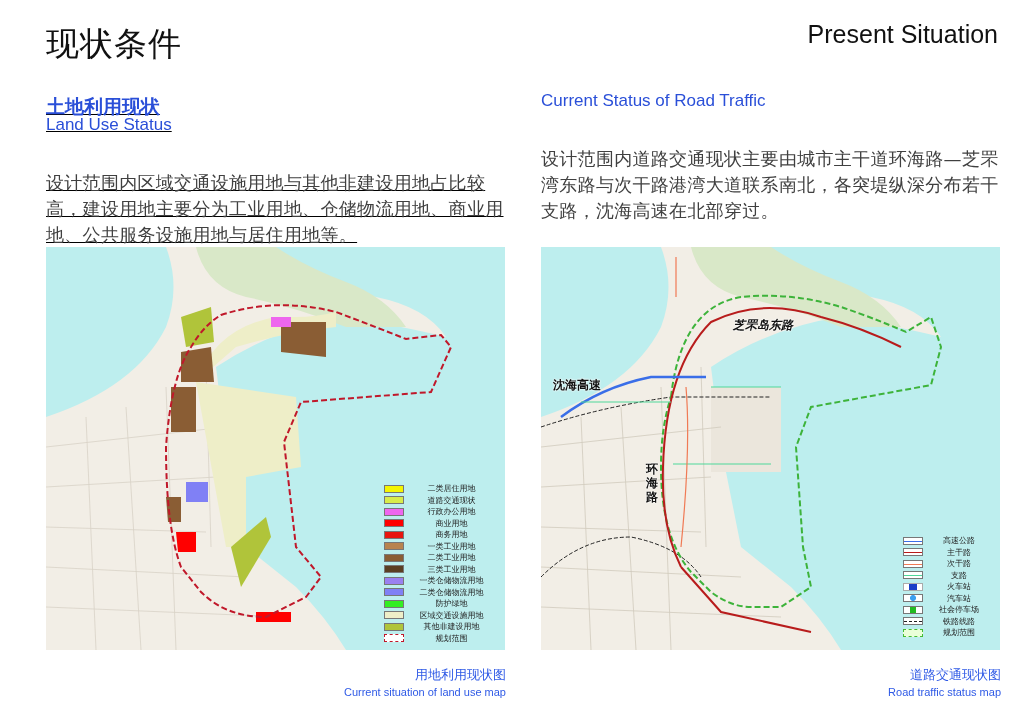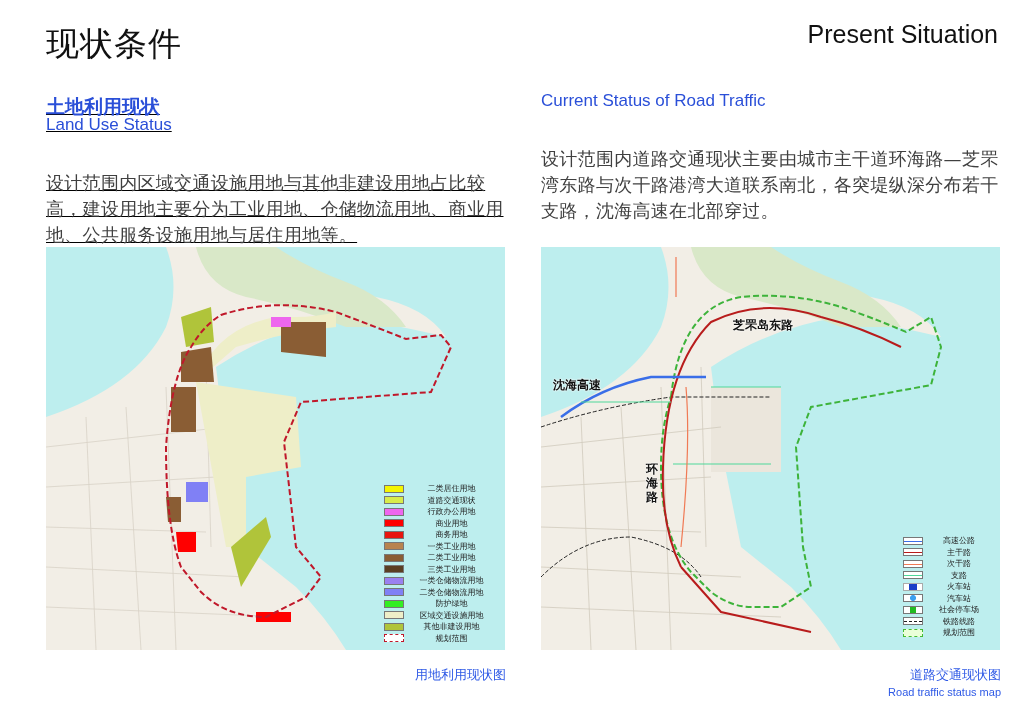--- a/index.html
+++ b/index.html
@@ -152,21 +152,21 @@
 
     <path d="M140,320 Q120,280 122,220 Q125,120 170,75 Q220,50 280,70 Q320,80 360,100" fill="none" stroke="#b81c1c" stroke-width="2"></path>
     <path d="M140,320 L180,365 L270,385" fill="none" stroke="#b81c1c" stroke-width="2"></path>
 
     <path d="M20,170 Q60,140 110,130 L165,130" fill="none" stroke="#3a6ee8" stroke-width="2.5"></path>
 
     <path d="M40,155 L130,155 M132,217 L230,217 M170,140 L240,140" fill="none" stroke="#4ed89a" stroke-width="1.2"></path>
 
     <path d="M135,50 L135,10 M140,300 Q150,200 145,140" fill="none" stroke="#f07a55" stroke-width="1.2"></path>
   </svg>
-  <div class="map-label" style="left:192px;top:70px;">芝罘岛东路</div>
+  <div class="map-label" style="left:192px;top:70px;font-style:italic;">芝罘岛东路</div>
   <div class="map-label" style="left:12px;top:130px;">沈海高速</div>
   <div class="map-label" style="left:105px;top:215px;width:14px;line-height:14px;">环海路</div>
   <div class="legend" style="left:362px;top:288px;width:92px;">
     <div class="legend-row">
         <span class="swatch" style="background:linear-gradient(#fff 45%,#3a6ee8 45%,#3a6ee8 60%,#fff 60%)"></span>
         <span class="legend-label">高速公路</span>
       </div>
     <div class="legend-row">
         <span class="swatch" style="background:linear-gradient(#fff 45%,#b81c1c 45%,#b81c1c 60%,#fff 60%)"></span>
         <span class="legend-label">主干路</span>
@@ -197,17 +197,18 @@
       </div>
     <div class="legend-row">
         <span class="swatch" style="background:#eaffd8;border:1.5px dashed #44bb33"></span>
         <span class="legend-label">规划范围</span>
       </div>
   </div>
 </div>
 
 <div class="caption left">
   <div class="zh">用地利用现状图</div>
+  <div class="en">Current situation of land use map</div>
 </div>
 <div class="caption right">
   <div class="zh">道路交通现状图</div>
   <div class="en">Road traffic status map</div>
 </div>
 
 </body></html>

